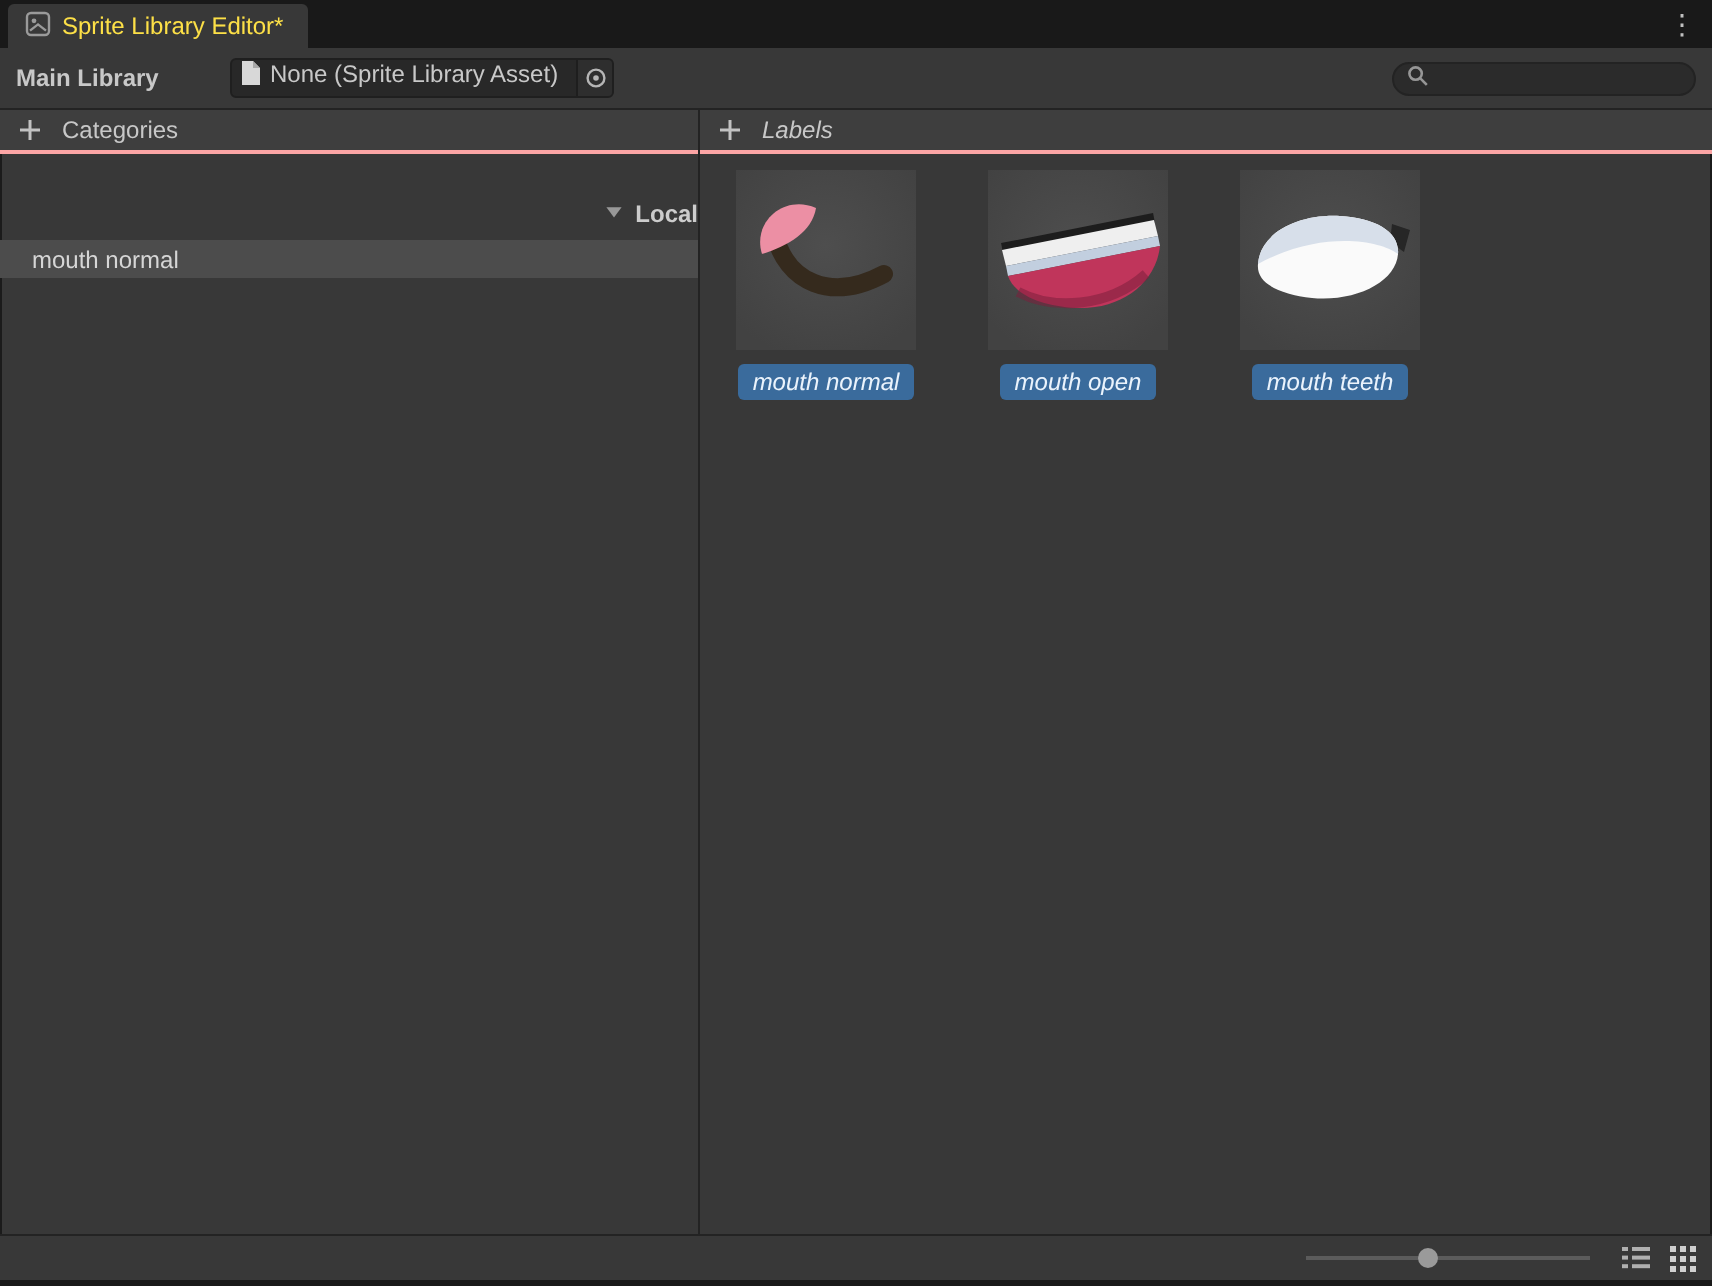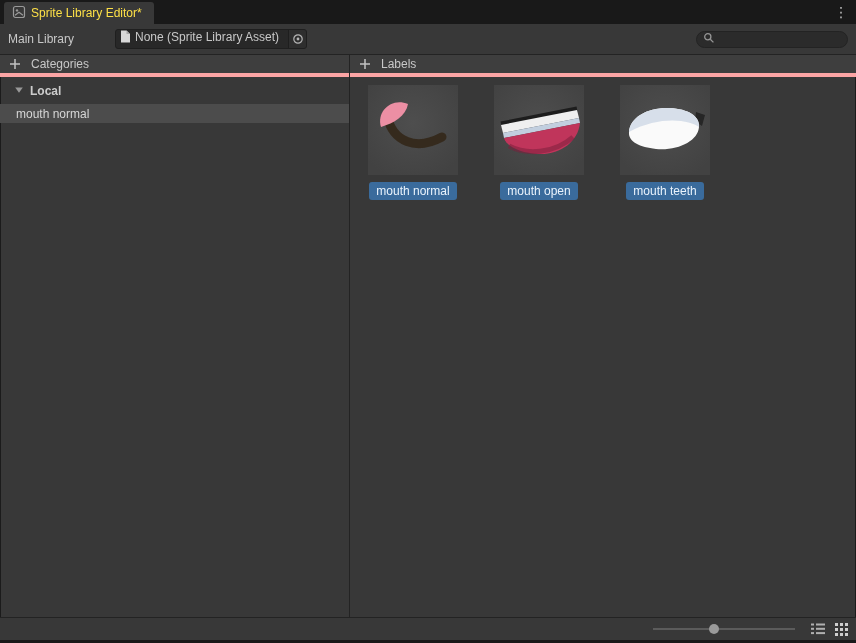--- a/index.html
+++ b/index.html
@@ -55,21 +55,21 @@
   .checkbox {
     width:13px; height:13px; background:#2a2a2a;
     border:1px solid #191919; border-radius:2px;
   }
 
   
   .library-row {
     height:30px; background:#383838; flex-shrink:0;
     display:flex; align-items:center; padding-left:8px;
   }
-  .library-label { width:107px; color:#c8c8c8; }
+  .library-label { width:107px; color:#c8c8c8;font-weight:bold; }
   .object-field {
     width:192px; height:20px; background:#282828;
     border:1px solid #1f1f1f; border-radius:3px;
     display:flex; align-items:flex-start; padding-left:4px; overflow:hidden;
   }
   .object-field .of-text { flex:1; padding:0 4px; color:#c8c8c8; white-space:nowrap; }
   .of-picker {
     width:18px; height:100%; border-left:1px solid #1e1e1e;
     display:flex; align-items:center; justify-content:center; background:#2e2e2e;
   }
@@ -82,32 +82,32 @@
   .search-field input {
     flex:1; background:transparent; border:none; outline:none;
     color:#dddddd; font-size:12px; font-family:"Liberation Sans", sans-serif;
     min-width:0;
   }
 
   
   .panes { flex:1; display:flex; border-top:1px solid #232323; min-height:0; }
   .pane { display:flex; flex-direction:column; min-width:0; }
   .pane-left { width:350px; border-right:1px solid #232323; }
-  .pane-right { flex:1; }
+  .pane-right { flex:1;font-style:italic; }
   .pane-header {
-    height:22px; background:#3e3e3e; border-bottom:4px solid #fca5a5;
+    height:22px; background:#3e3e3e; border-bottom:2px solid #fca5a5;
     display:flex; align-items:center; gap:9px; padding:0 8px; flex-shrink:0;text-align:center;
   }
   .plus-btn { display:flex; align-items:center; justify-content:center; width:14px; height:14px; }
   .pane-content { flex:1; overflow:hidden; }
 
   
   .foldout-row {
     height:18px; display:flex; align-items:center; gap:6px;
-    padding-left:14px; margin-top:5px;
+    padding-left:2px; margin-top:21px;justify-content:flex-end;
   }
   .foldout-label { font-weight:bold; color:#cccccc; }
   .category-row {
     height:19px; display:flex; align-items:center;
     padding-left:16px; margin-top:4px; color:#d6d6d6;
   }
   .category-row.selected { background:#4c4c4c; }
 
   
   .labels-grid {

